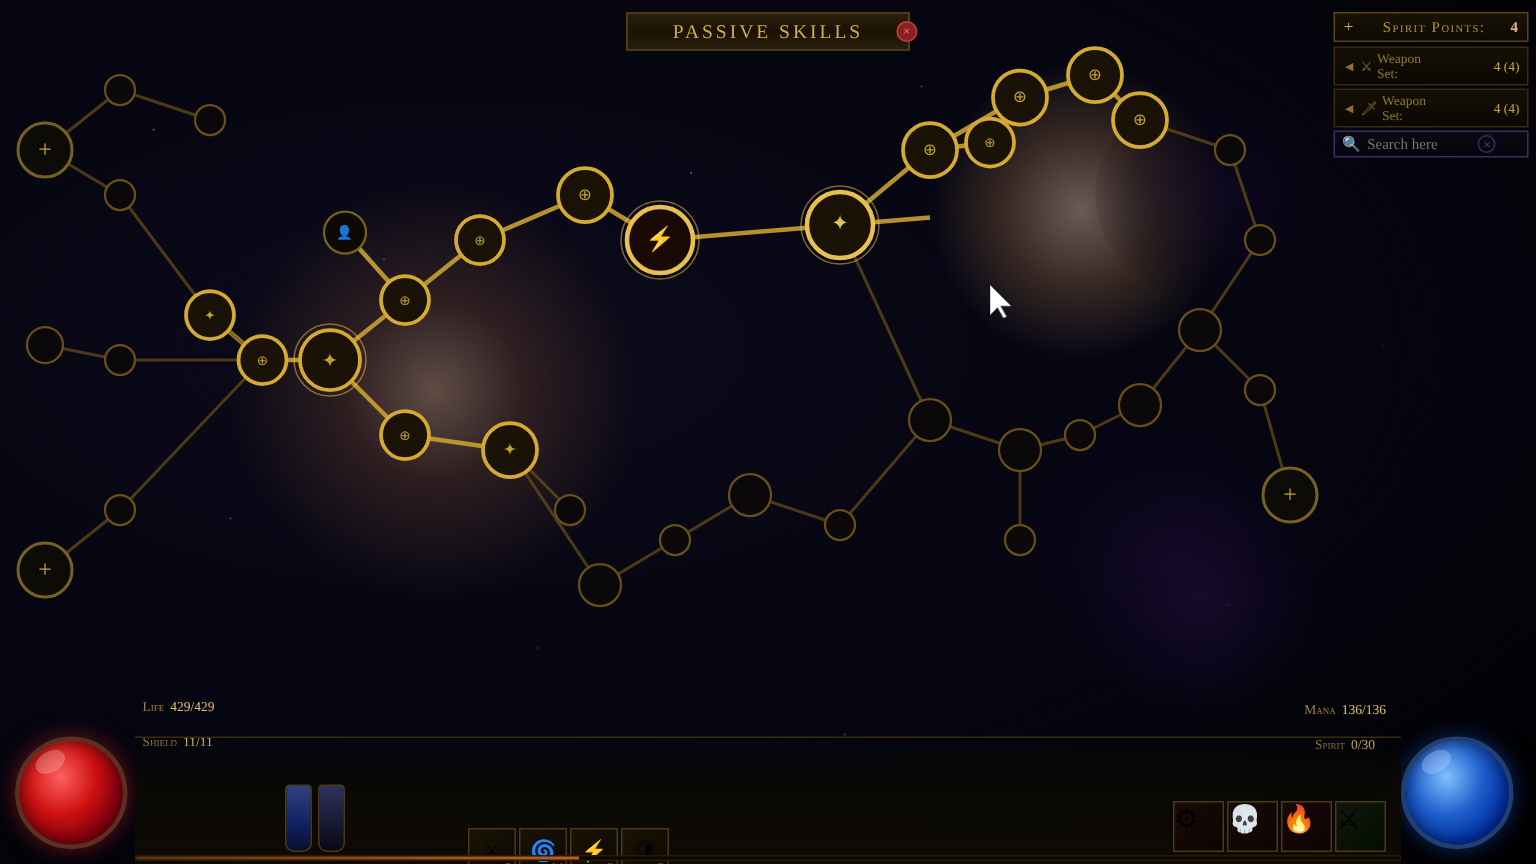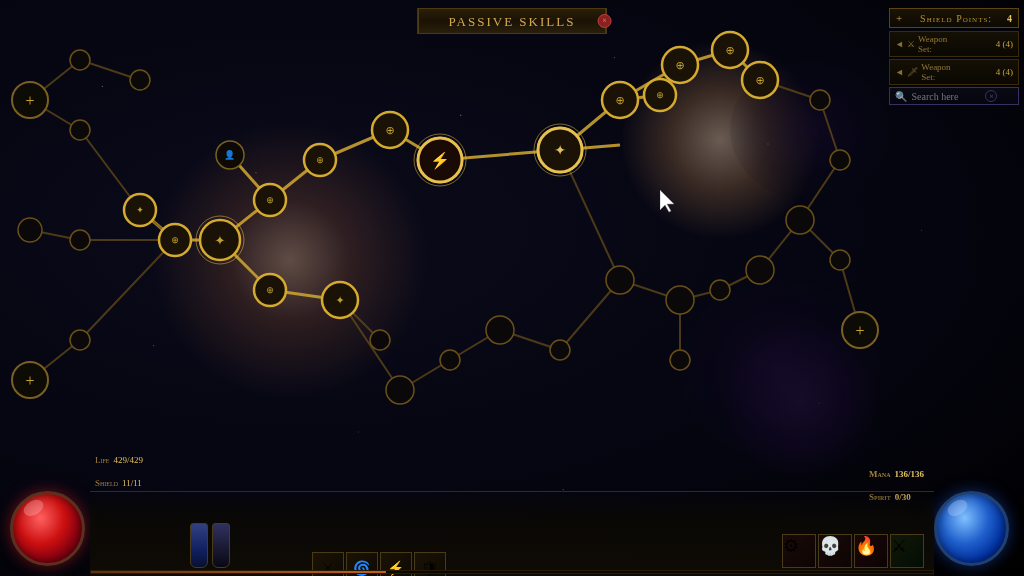--- a/index.html
+++ b/index.html
@@ -328,33 +328,32 @@
       font-variant: small-caps;
     }
 
     .stat-value {
       color: #e0c060;
       font-size: 9px;
     }
 
     #left-stats {
       position: absolute;
-      bottom: 84px;
+      bottom: 72px;
       left: 95px;
       line-height: 1.4;
       margin-top: 34px;
     }
 
     #right-stats {
       position: absolute;
       bottom: 70px;
       right: 100px;
-      text-align: left;
+      text-align: center;
       line-height: 1.4;
-      font-weight: bold;
     }
 
     
     #flask-area {
       position: absolute;
       bottom: 8px;
       left: 100px;
       display: flex;
       gap: 4px;
       align-items: flex-end;
@@ -616,21 +615,21 @@
 
   <div id="title-bar">
     <span id="title-text">Passive Skills</span>
     <div id="title-close">×</div>
   </div>
 
   <div id="right-panel">
 
     <div class="panel-row">
       <span class="plus-icon">+</span>
-      <span class="panel-row-label">Shield Points:</span>
+      <span class="panel-row-label">Spirit Points:</span>
       <span class="panel-row-value">4</span>
     </div>
 
     <div class="weapon-row">
       <span class="weapon-icon">◄</span>
       <span class="weapon-icon">⚔</span>
       <span class="weapon-label">Weapon Set:</span>
       <span class="weapon-value">4 (4)</span>
     </div>
 

